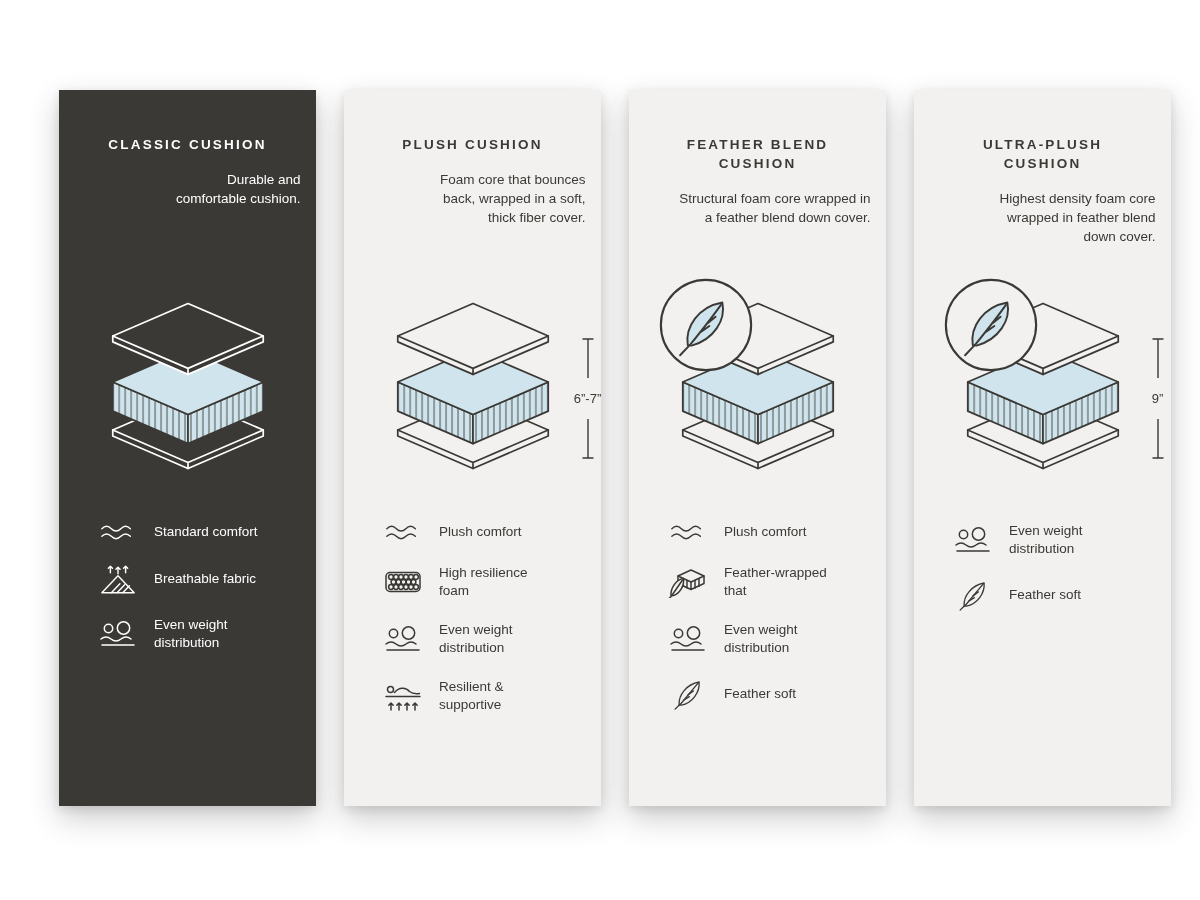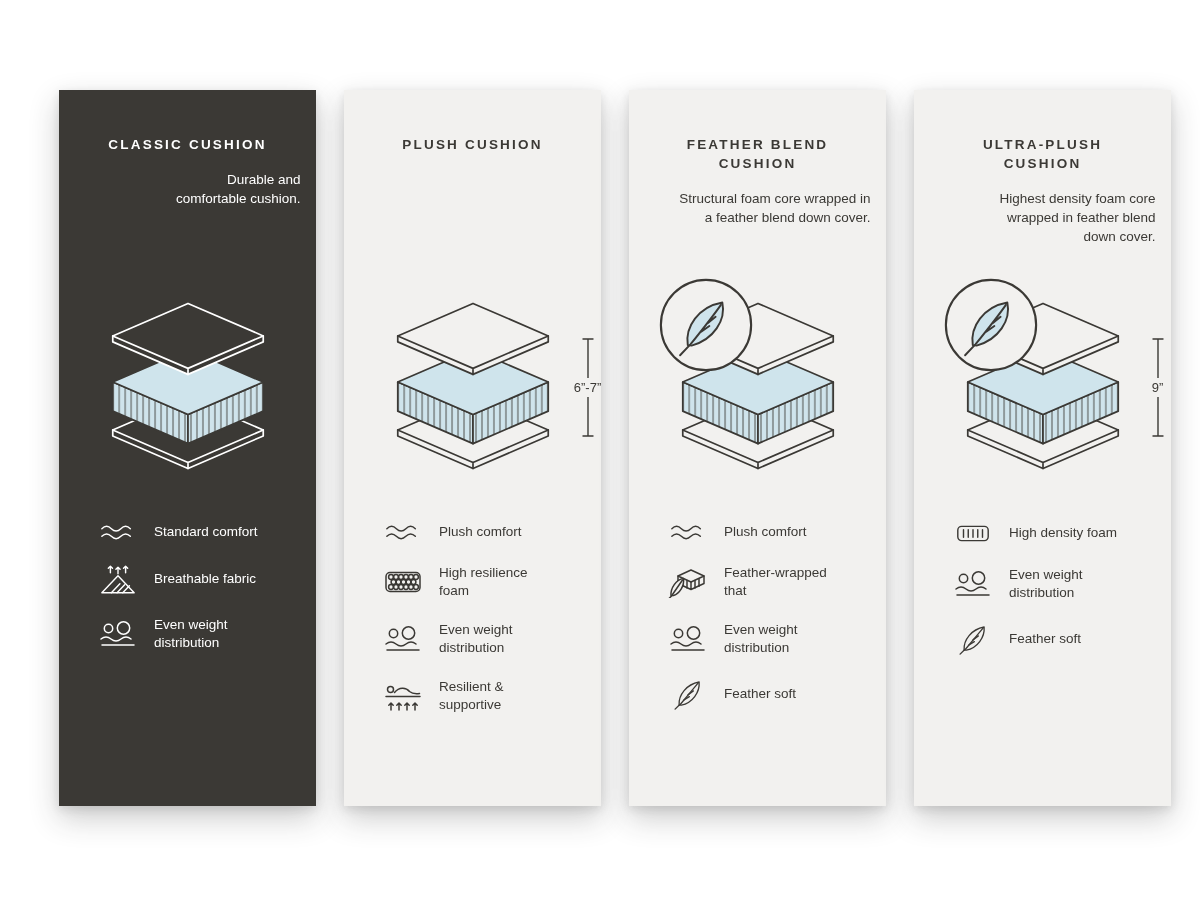--- a/index.html
+++ b/index.html
@@ -21,21 +21,21 @@
   }
   .desc{
     margin:15px auto 0;max-width:226px;font-size:13.5px;line-height:1.42;
     text-align:right;white-space:pre-line;
   }
   .illus{position:absolute;top:210px;left:50%;width:180px;height:172px;margin-left:-90px;}
   .cushion-svg{display:block;width:180px;height:171px;}
   .badge{position:absolute;left:-10px;top:-23px;width:96px;height:96px;}
   .dim{
     position:absolute;left:187px;top:38px;width:36px;
-    display:flex;flex-direction:column;align-items:center;gap:2px;
+    display:flex;flex-direction:column;align-items:center;gap:13px;
   }
   .dimlab{font-size:13px;white-space:nowrap;}
   .features{
     position:absolute;left:36px;right:6px;top:432px;
     display:flex;flex-direction:column;gap:21px;
   }
   .feat{display:flex;align-items:center;gap:13px;}
   .fic{flex:0 0 46px;display:flex;justify-content:center;align-items:center;}
   .fic svg,.dim svg{display:block;}
   .ln{fill:none;stroke:currentColor;stroke-width:1.5;stroke-linecap:round;stroke-linejoin:round;}
@@ -200,20 +200,23 @@
             </svg>
           </span>
         <span class="flab">Even weight
 distribution</span>
       </div>
     </div>
   </section>
 
   <section class="panel light">
     <h2 class="title">PLUSH CUSHION</h2>
+    <p class="desc">Foam core that bounces
+back, wrapped in a soft,
+thick fiber cover.</p>
     <div class="illus">
       <svg class="cushion-svg" viewBox="0 0 210 200">
           <use href="#s-cushion"></use>
         </svg>
       <div class="dim">
         <svg width="14" height="40" viewBox="0 0 14 40">
             <use href="#s-dimtop"></use>
           </svg>
         <div class="dimlab">6”-7”</div>
         <svg width="14" height="40" viewBox="0 0 14 40">
@@ -330,28 +333,20 @@
           </svg>
         <div class="dimlab">9”</div>
         <svg width="14" height="40" viewBox="0 0 14 40">
             <use href="#s-dimbot"></use>
           </svg>
       </div>
     </div>
     <div class="features">
       <div class="feat">
         <span class="fic">
-            <svg width="38" height="23" viewBox="0 0 40 24">
-              <use href="#s-density"></use>
-            </svg>
-          </span>
-        <span class="flab">High density foam</span>
-      </div>
-      <div class="feat">
-        <span class="fic">
             <svg width="40" height="28" viewBox="0 0 40 28">
               <use href="#s-weight"></use>
             </svg>
           </span>
         <span class="flab">Even weight
 distribution</span>
       </div>
       <div class="feat">
         <span class="fic">
             <svg width="32" height="32" viewBox="0 0 36 36">

